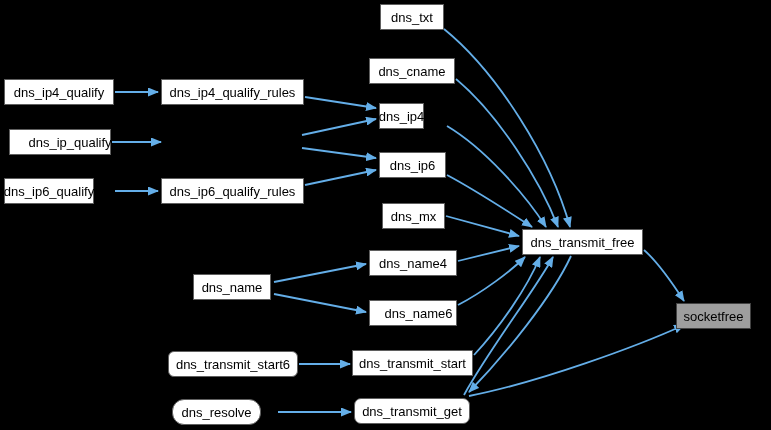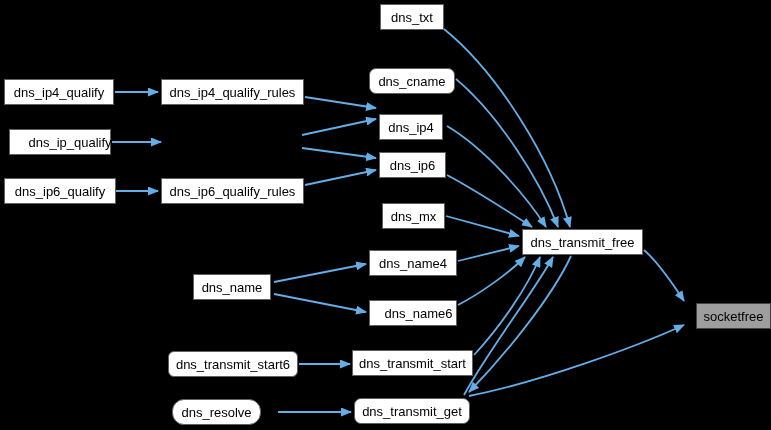--- a/index.html
+++ b/index.html
@@ -75,32 +75,32 @@
     <path class="edge" d="M299,364 L350,364" marker-end="url(#arrow)"></path>
     <path class="edge" d="M474,355 C500,327 527,288 540,257" marker-end="url(#arrow)"></path>
     <path class="edge" d="M278,412 L351,412" marker-end="url(#arrow)"></path>
     <path class="edge" d="M464,395 C490,348 535,290 553,257" marker-end="url(#arrow)"></path>
     <path class="edge" d="M571,256 C552,297 506,354 469,392" marker-end="url(#arrow)"></path>
     <path class="edge" d="M644,250 C659,263 673,284 684,301" marker-end="url(#arrow)"></path>
     <path class="edge" d="M469,396 C540,382 638,346 684,325" marker-end="url(#arrow)"></path>
   </svg>
 
   <div class="node" style="left:380px; top:4px;  width:64px;">dns_txt</div>
-  <div class="node" style="left:369px; top:68px; width:86px;border-radius:7px;">dns_cname</div>
+  <div class="node" style="left:369px; top:58px; width:86px;">dns_cname</div>
   <div class="node" style="left:4px;   top:79px; width:110px;">dns_ip4_qualify</div>
   <div class="node" style="left:161px; top:79px; width:143px;">dns_ip4_qualify_rules</div>
-  <div class="node" style="left:379px; top:103px; width:64px;margin-top:11px;">dns_ip4</div>
+  <div class="node" style="left:379px; top:103px; width:45px;">dns_ip4</div>
   <div class="node" style="left:9px;   top:129px; width:102px;padding-left:20px;">dns_ip_qualify</div>
-  <div class="node" style="left:4px;   top:178px; width:112px;">dns_ip6_qualify</div>
+  <div class="node" style="left:4px;   top:178px; width:90px;">dns_ip6_qualify</div>
   <div class="node" style="left:161px; top:178px; width:143px;">dns_ip6_qualify_rules</div>
   <div class="node" style="left:379px; top:152px; width:67px;">dns_ip6</div>
   <div class="node" style="left:382px; top:203px; width:63px;">dns_mx</div>
   <div class="node" style="left:193px; top:274px; width:78px;">dns_name</div>
   <div class="node" style="left:369px; top:250px; width:88px;">dns_name4</div>
   <div class="node" style="left:369px; top:300px; width:88px;padding-left:11px;">dns_name6</div>
   <div class="node" style="left:168px; top:351px; width:130px;border-radius:6px;">dns_transmit_start6</div>
   <div class="node" style="left:352px; top:350px; width:121px;">dns_transmit_start</div>
   <div class="node" style="left:172px; top:399px; width:89px;border-radius:12px;">dns_resolve</div>
   <div class="node" style="left:354px; top:398px; width:116px;border-radius:7px;">dns_transmit_get</div>
   <div class="node" style="left:522px; top:229px; width:121px;">dns_transmit_free</div>
-  <div class="node highlight" style="left:696px; top:303px; width:75px;">socketfree</div>
+  <div class="node highlight" style="left:676px; top:303px; width:75px;">socketfree</div>
 
 </div>
 
 </body></html>

